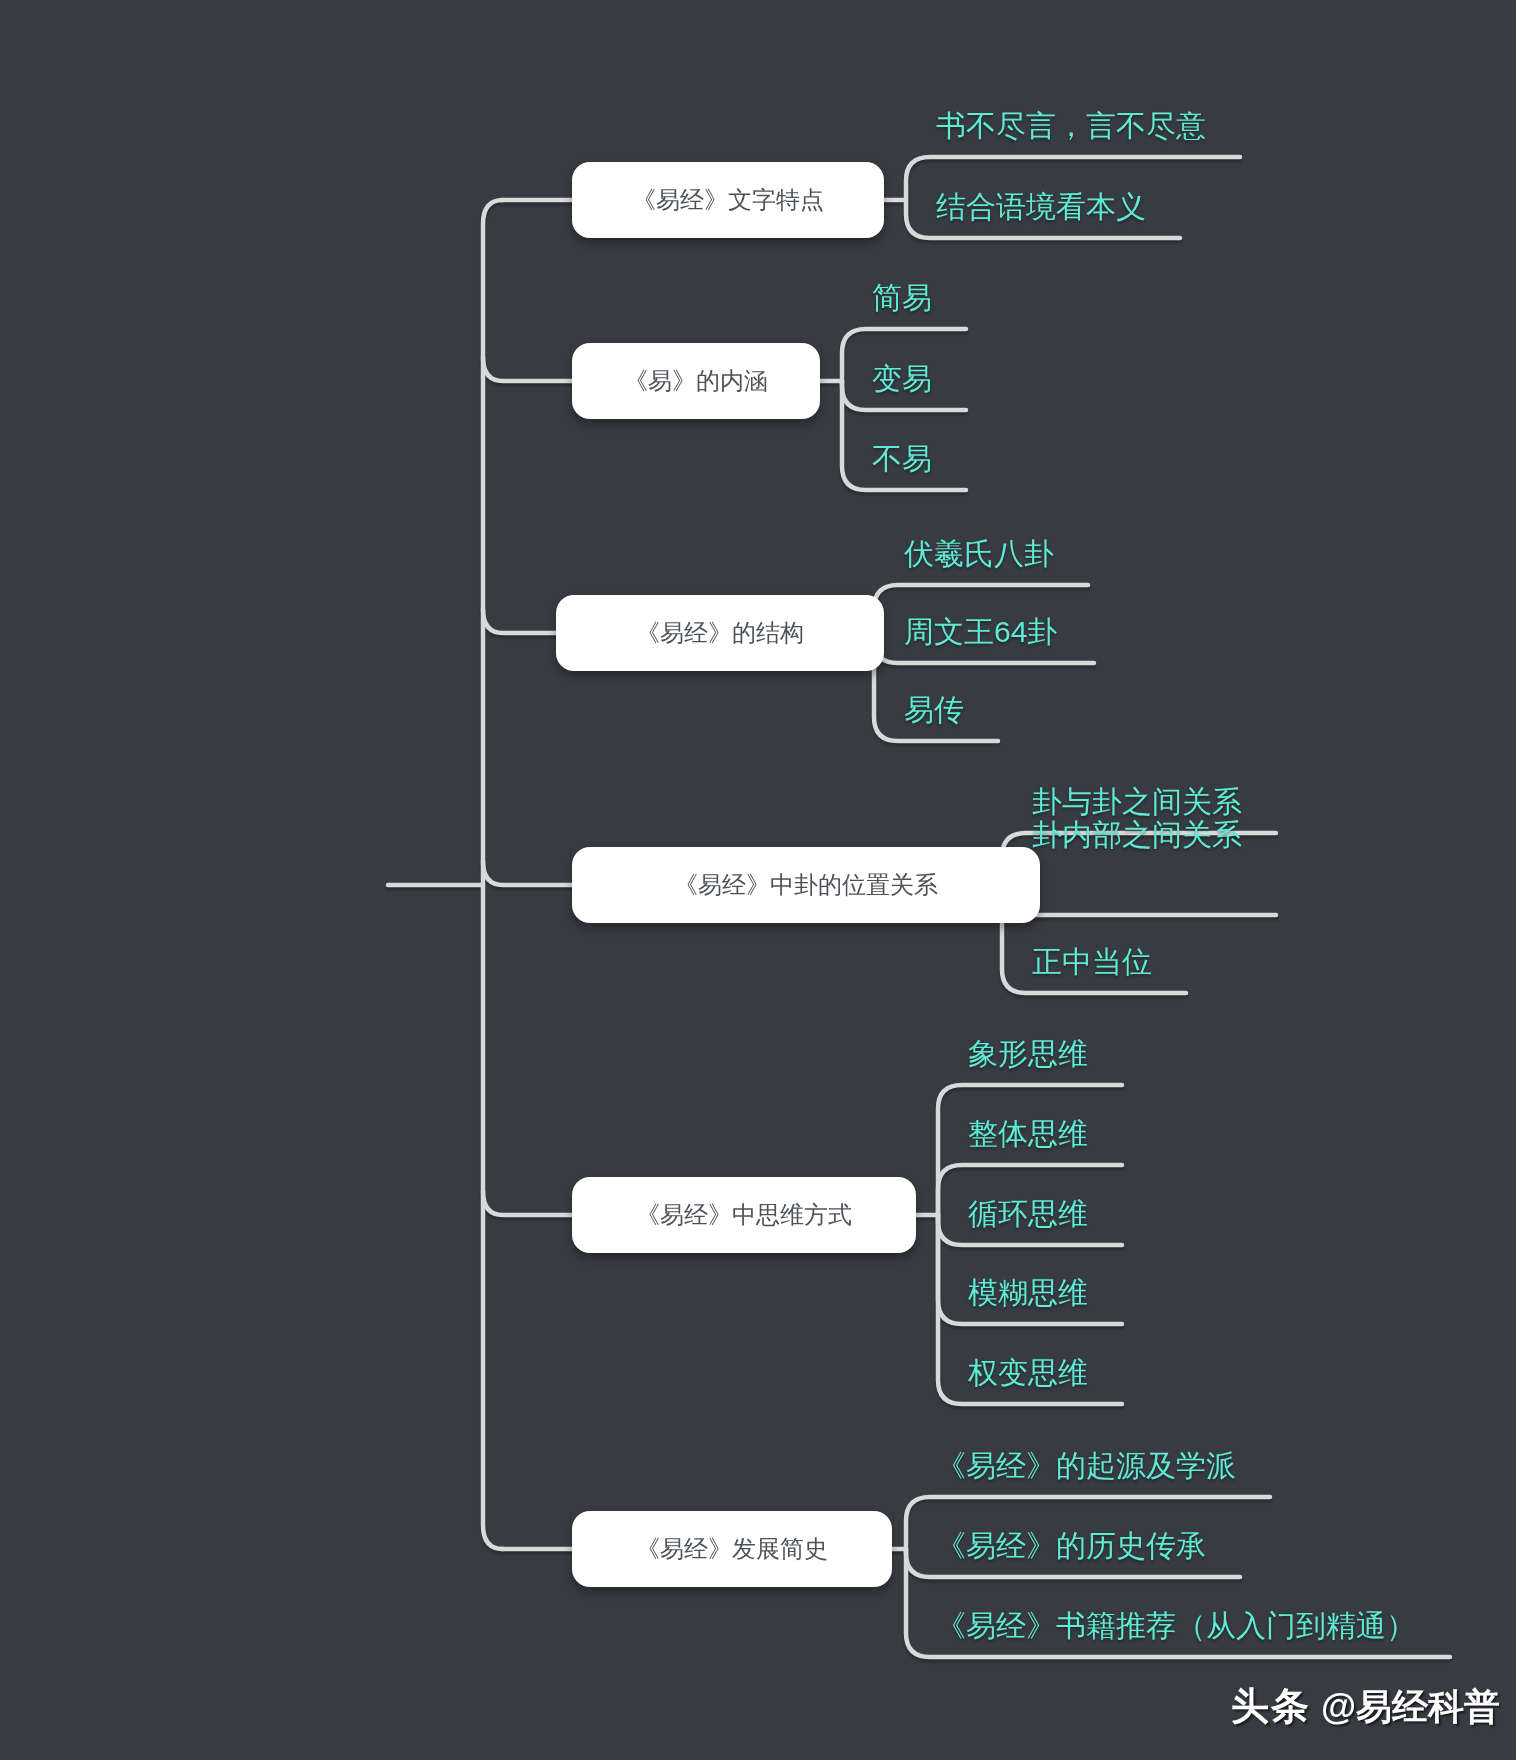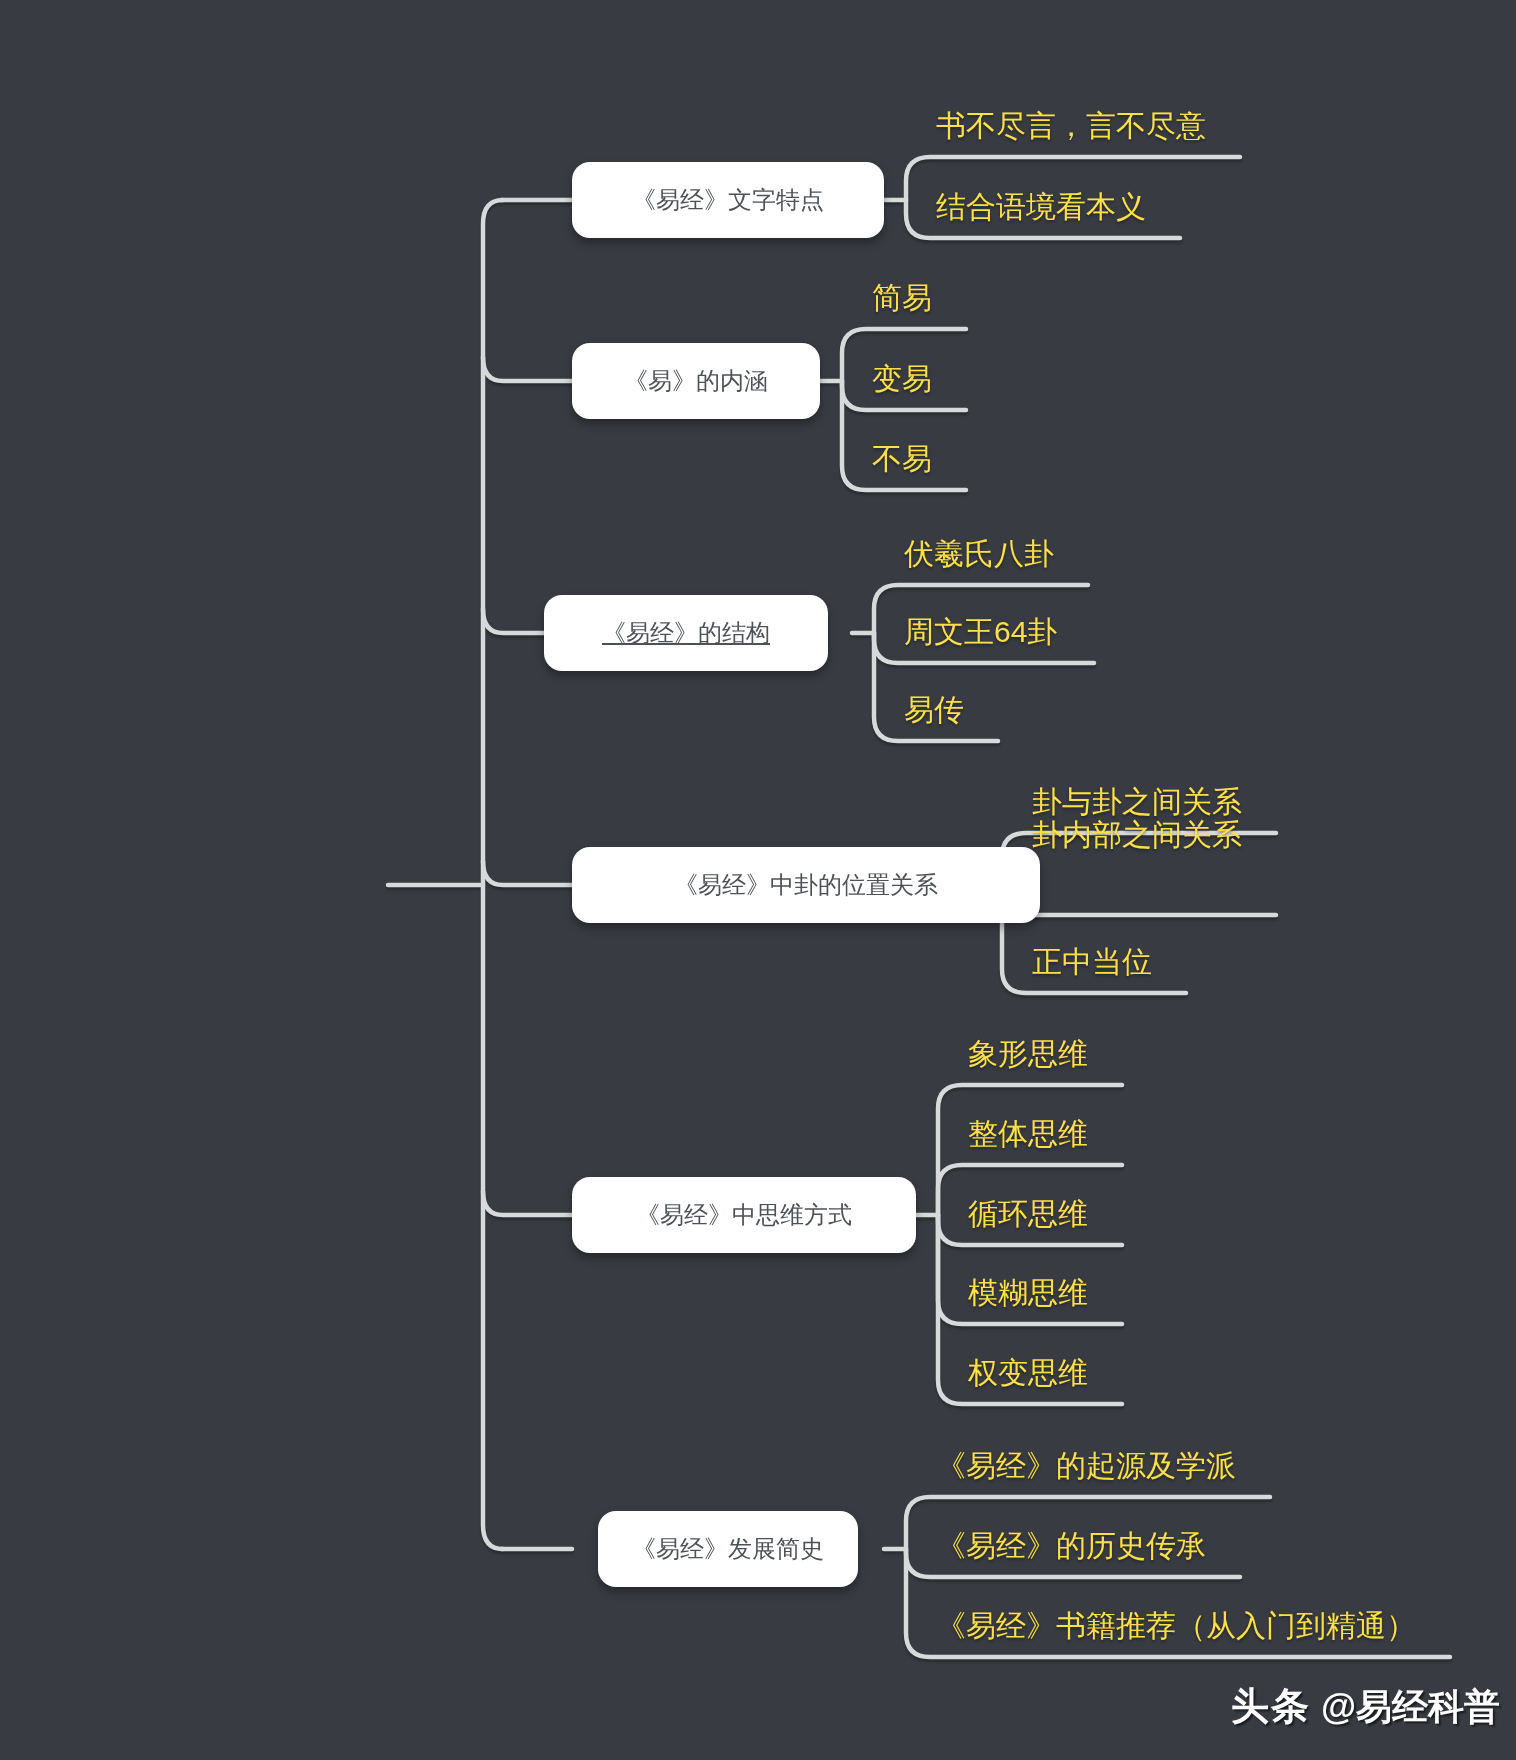--- a/index.html
+++ b/index.html
@@ -30,21 +30,21 @@
     text-shadow:0 1px 2px rgba(0,0,0,0.15);
   }
   .branch-node{
     background:#ffffff;
     color:#4d5257;
     font-size:24px;
     height:76px;
   }
   .child-label{
     position:absolute;
-    color:#fde047;
+    color:#5eead4;
     font-size:30px;
     line-height:34px;
     white-space:nowrap;
     text-shadow:0 2px 3px rgba(0,0,0,0.4);
   }
   .watermark{
     position:absolute;
     right:16px;bottom:28px;
     color:#ffffff;
     font-size:36px;
@@ -100,31 +100,31 @@
   <div class="watermark">
     <span class="brand">头条</span><span class="handle">@易经科普</span>
   </div>
 <div class="node branch-node" style="left: 572px; top: 162px; width: 312px;">《易经》文字特点</div>
     <div class="child-label" style="left: 936px; top: 109px;">书不尽言，言不尽意</div>
     <div class="child-label" style="left: 936px; top: 190px;">结合语境看本义</div>
     <div class="node branch-node" style="left: 572px; top: 343px; width: 248px;">《易》的内涵</div>
     <div class="child-label" style="left: 872px; top: 281px;">简易</div>
     <div class="child-label" style="left: 872px; top: 362px;">变易</div>
     <div class="child-label" style="left: 872px; top: 442px; text-align: right;">不易</div>
-    <div class="node branch-node" style="left: 544px; top: 595px; width: 284px; text-decoration: underline;">《易经》的结构</div>
+    <div class="node branch-node" style="left: 556px; top: 595px; width: 328px;">《易经》的结构</div>
     <div class="child-label" style="left: 904px; top: 537px;">伏羲氏八卦</div>
     <div class="child-label" style="left: 904px; top: 615px;">周文王64卦</div>
     <div class="child-label" style="left: 904px; top: 693px;">易传</div>
     <div class="node branch-node" style="left: 572px; top: 847px; width: 468px;">《易经》中卦的位置关系</div>
     <div class="child-label" style="left: 1032px; top: 785px;">卦与卦之间关系</div>
     <div class="child-label" style="left: 1032px; top: 818px;">卦内部之间关系</div>
     <div class="child-label" style="left: 1032px; top: 945px;">正中当位</div>
     <div class="node branch-node" style="left: 572px; top: 1177px; width: 344px;">《易经》中思维方式</div>
     <div class="child-label" style="left: 968px; top: 1037px;">象形思维</div>
     <div class="child-label" style="left: 968px; top: 1117px;">整体思维</div>
     <div class="child-label" style="left: 968px; top: 1197px;">循环思维</div>
     <div class="child-label" style="left: 968px; top: 1276px;">模糊思维</div>
     <div class="child-label" style="left: 968px; top: 1356px;">权变思维</div>
-    <div class="node branch-node" style="left: 572px; top: 1511px; width: 260px; margin-left: 26px;">《易经》发展简史</div>
+    <div class="node branch-node" style="left: 572px; top: 1511px; width: 320px;">《易经》发展简史</div>
     <div class="child-label" style="left: 936px; top: 1449px;">《易经》的起源及学派</div>
     <div class="child-label" style="left: 936px; top: 1529px;">《易经》的历史传承</div>
     <div class="child-label" style="left: 936px; top: 1609px;">《易经》书籍推荐（从入门到精通）</div>
   </div>
 
 </body></html>

